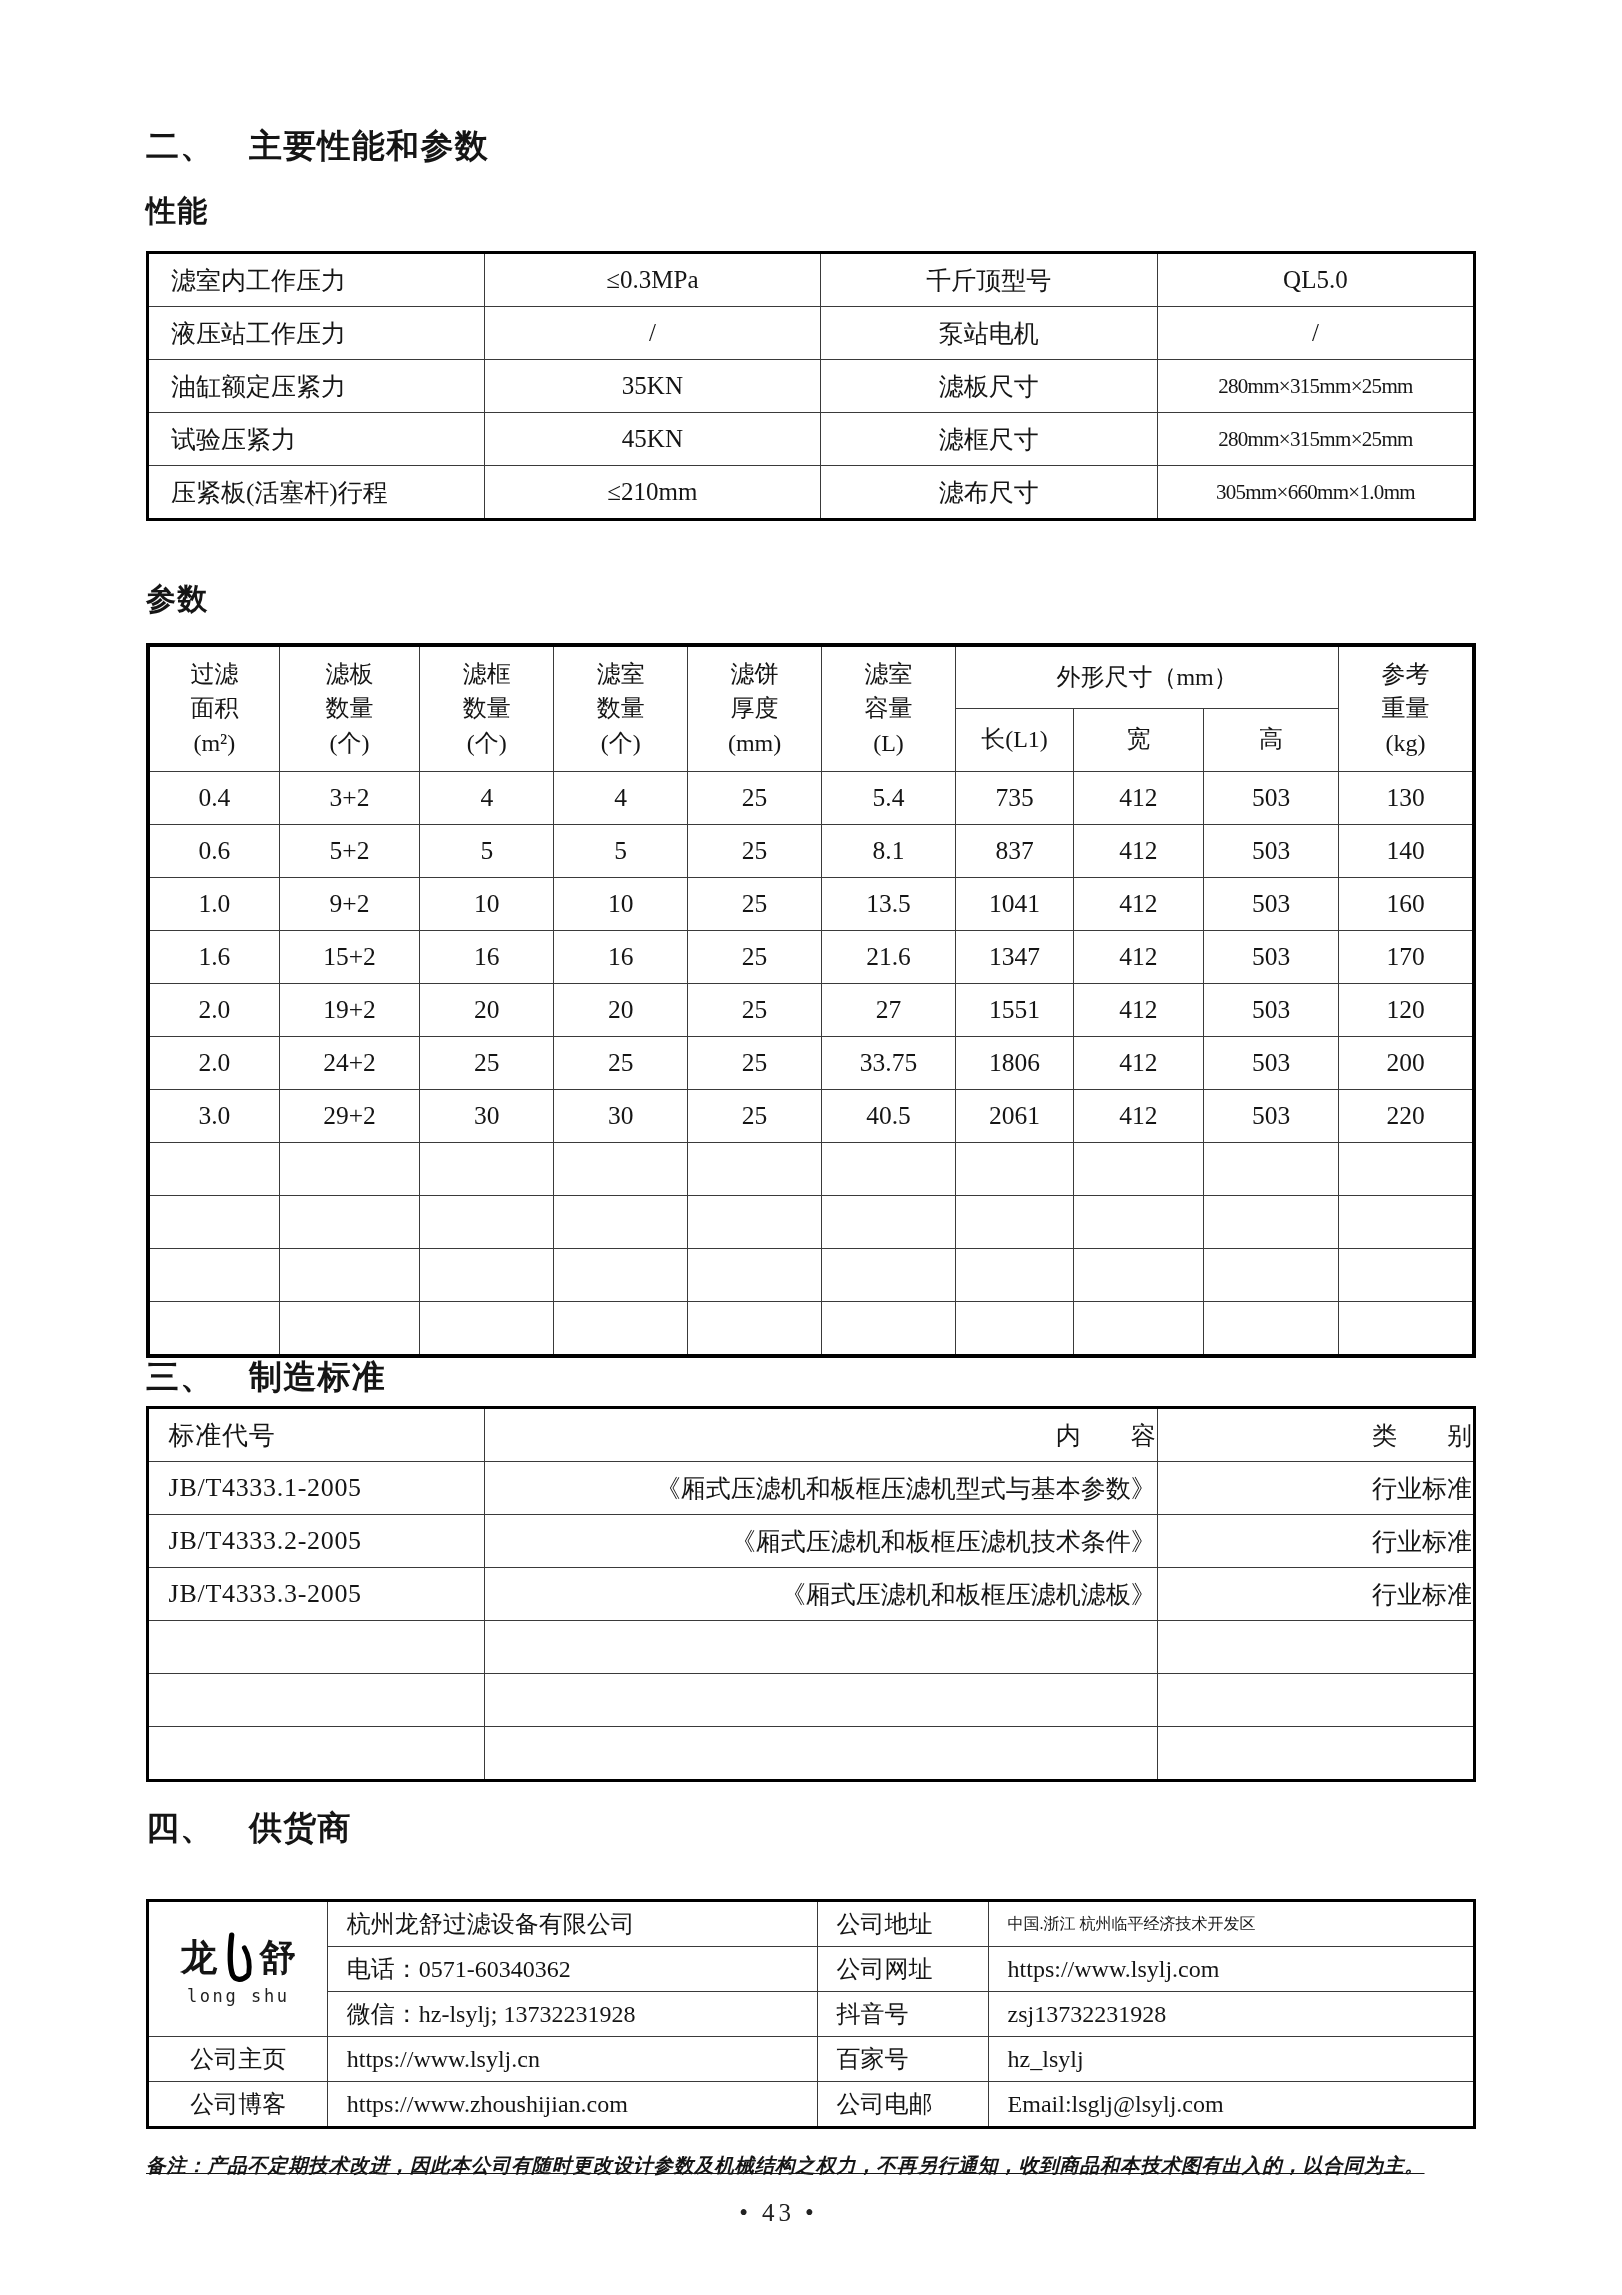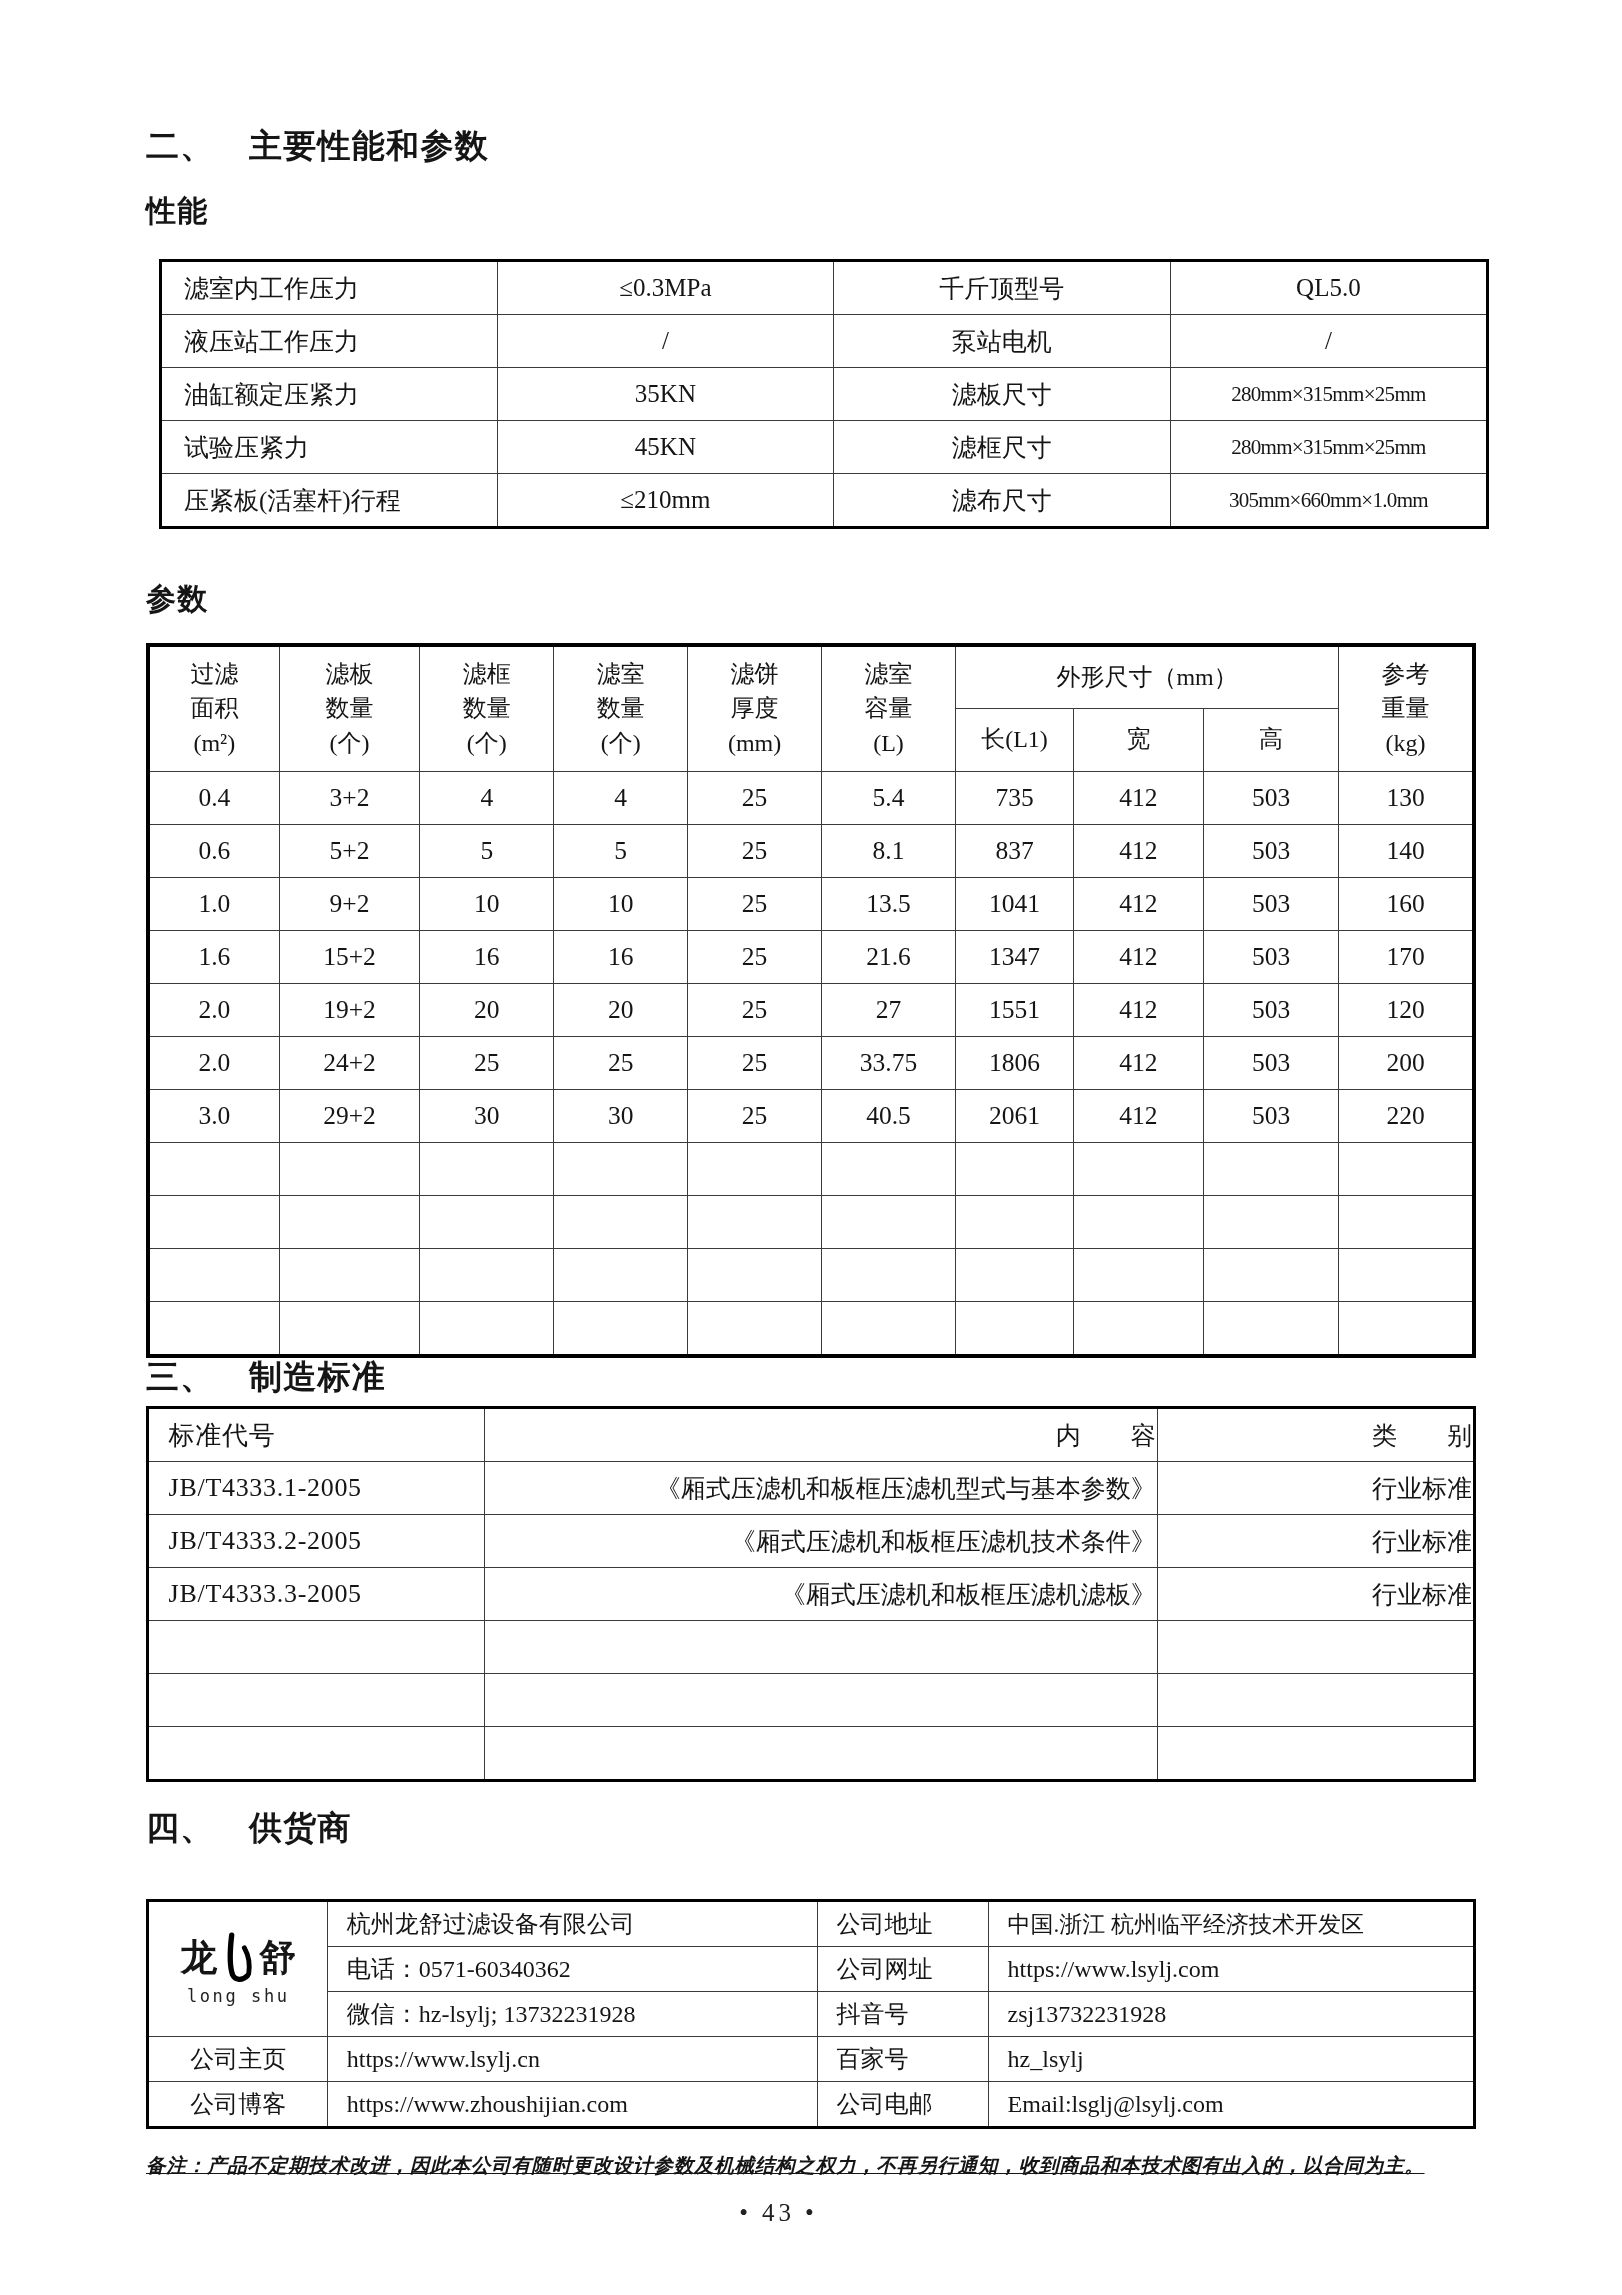--- a/index.html
+++ b/index.html
@@ -58,21 +58,21 @@
   table.standards{border:3.9px solid #000;}
   table.standards td{height:50px;font-size:25px;text-align:right;}
   table.standards td.code{text-align:left;padding-left:19.6px;font-size:26px;letter-spacing:0.7px;}
 
   
   table.supplier{border:3.9px solid #000;}
   table.supplier td{height:42px;font-size:24px;}
   table.supplier td.s-val{text-align:left;padding-left:18.3px;}
   table.supplier td.s-lbl{text-align:left;padding-left:18.3px;}
   table.supplier td.s-lbl-c{text-align:center;}
-  table.supplier td.cn-small{font-size:23px;}
+  table.supplier td.cn-small{font-size:16px;}
   table.supplier td.logo-cell{padding:0;}
 
   .logo{display:flex;flex-direction:column;align-items:center;justify-content:center;height:100%;}
   .logo-cn{display:flex;align-items:center;justify-content:center;gap:2.6px;font-size:37px;font-weight:700;line-height:1;}
   .logo-mark{margin:0 1.3px;display:block;}
   .logo-latin{
     font-family:"DejaVu Sans Mono", monospace;
     font-size:17px;
     letter-spacing:2.6px;
     margin-top:2.6px;
@@ -103,21 +103,21 @@
   }
 </style>
 </head>
 <body>
 
 <div class="page">
 
   <div class="heading h-num" style="top:124px;">二、　主要性能和参数</div>
   <div class="heading h-sub" style="top:191px;">性能</div>
 
-  <table class="tbl perf" style="top:259px;margin-left:13px;">
+  <table class="tbl perf" style="top:251px;">
     <colgroup>
         <col style="width:25.4%">
         <col style="width:25.3%">
         <col style="width:25.4%">
         <col style="width:23.9%">
       </colgroup>
     <tbody>
         <tr>
       <td class="lbl">滤室内工作压力</td>
       <td class="val">≤0.3MPa</td>

